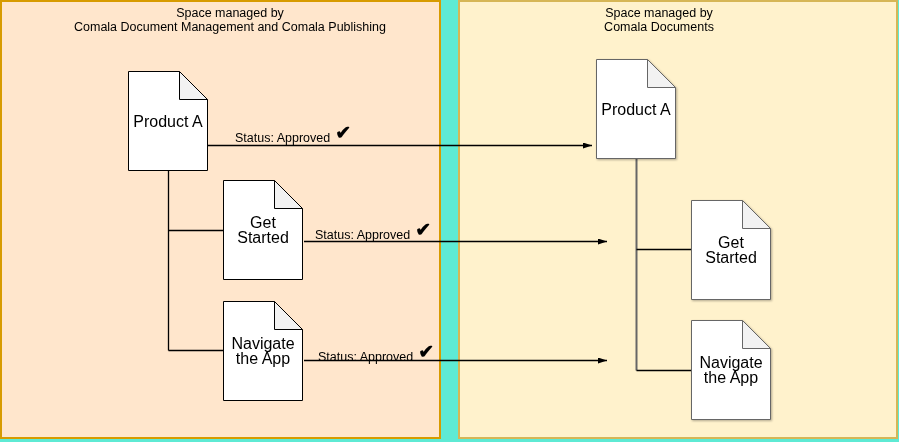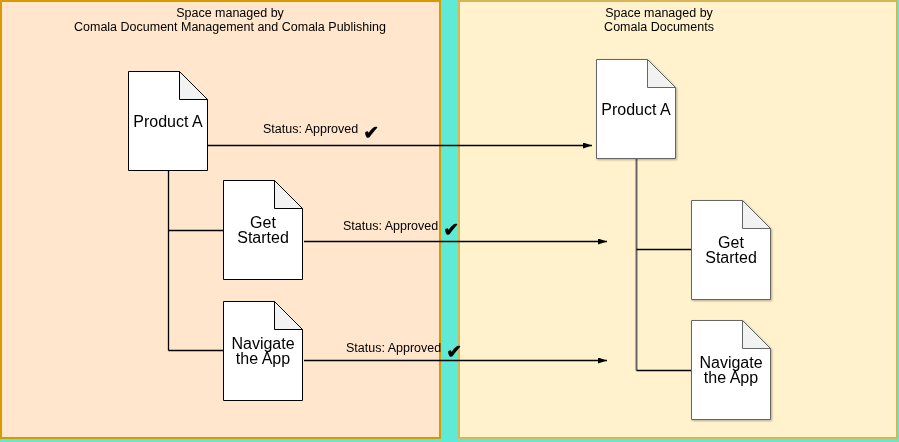--- a/index.html
+++ b/index.html
@@ -28,21 +28,21 @@
   .doc-label{
     position:absolute;left:0;top:0;width:100%;height:100%;
     display:flex;align-items:center;justify-content:center;
     text-align:center;font-size:16px;line-height:15px;
     padding:0 4px;box-sizing:border-box;
   }
   .status-label{
     position:absolute;
     font-size:12.5px;
     white-space:nowrap;
-    display:flex;align-items:flex-start;margin-left:28px;
+    display:flex;align-items:flex-end;
   }
   .check-icon{
     font-size:19px;
     font-weight:bold;
     margin-left:5px;
     position:relative;top:-1px;
   }
 </style>
 </head>
 <body>

